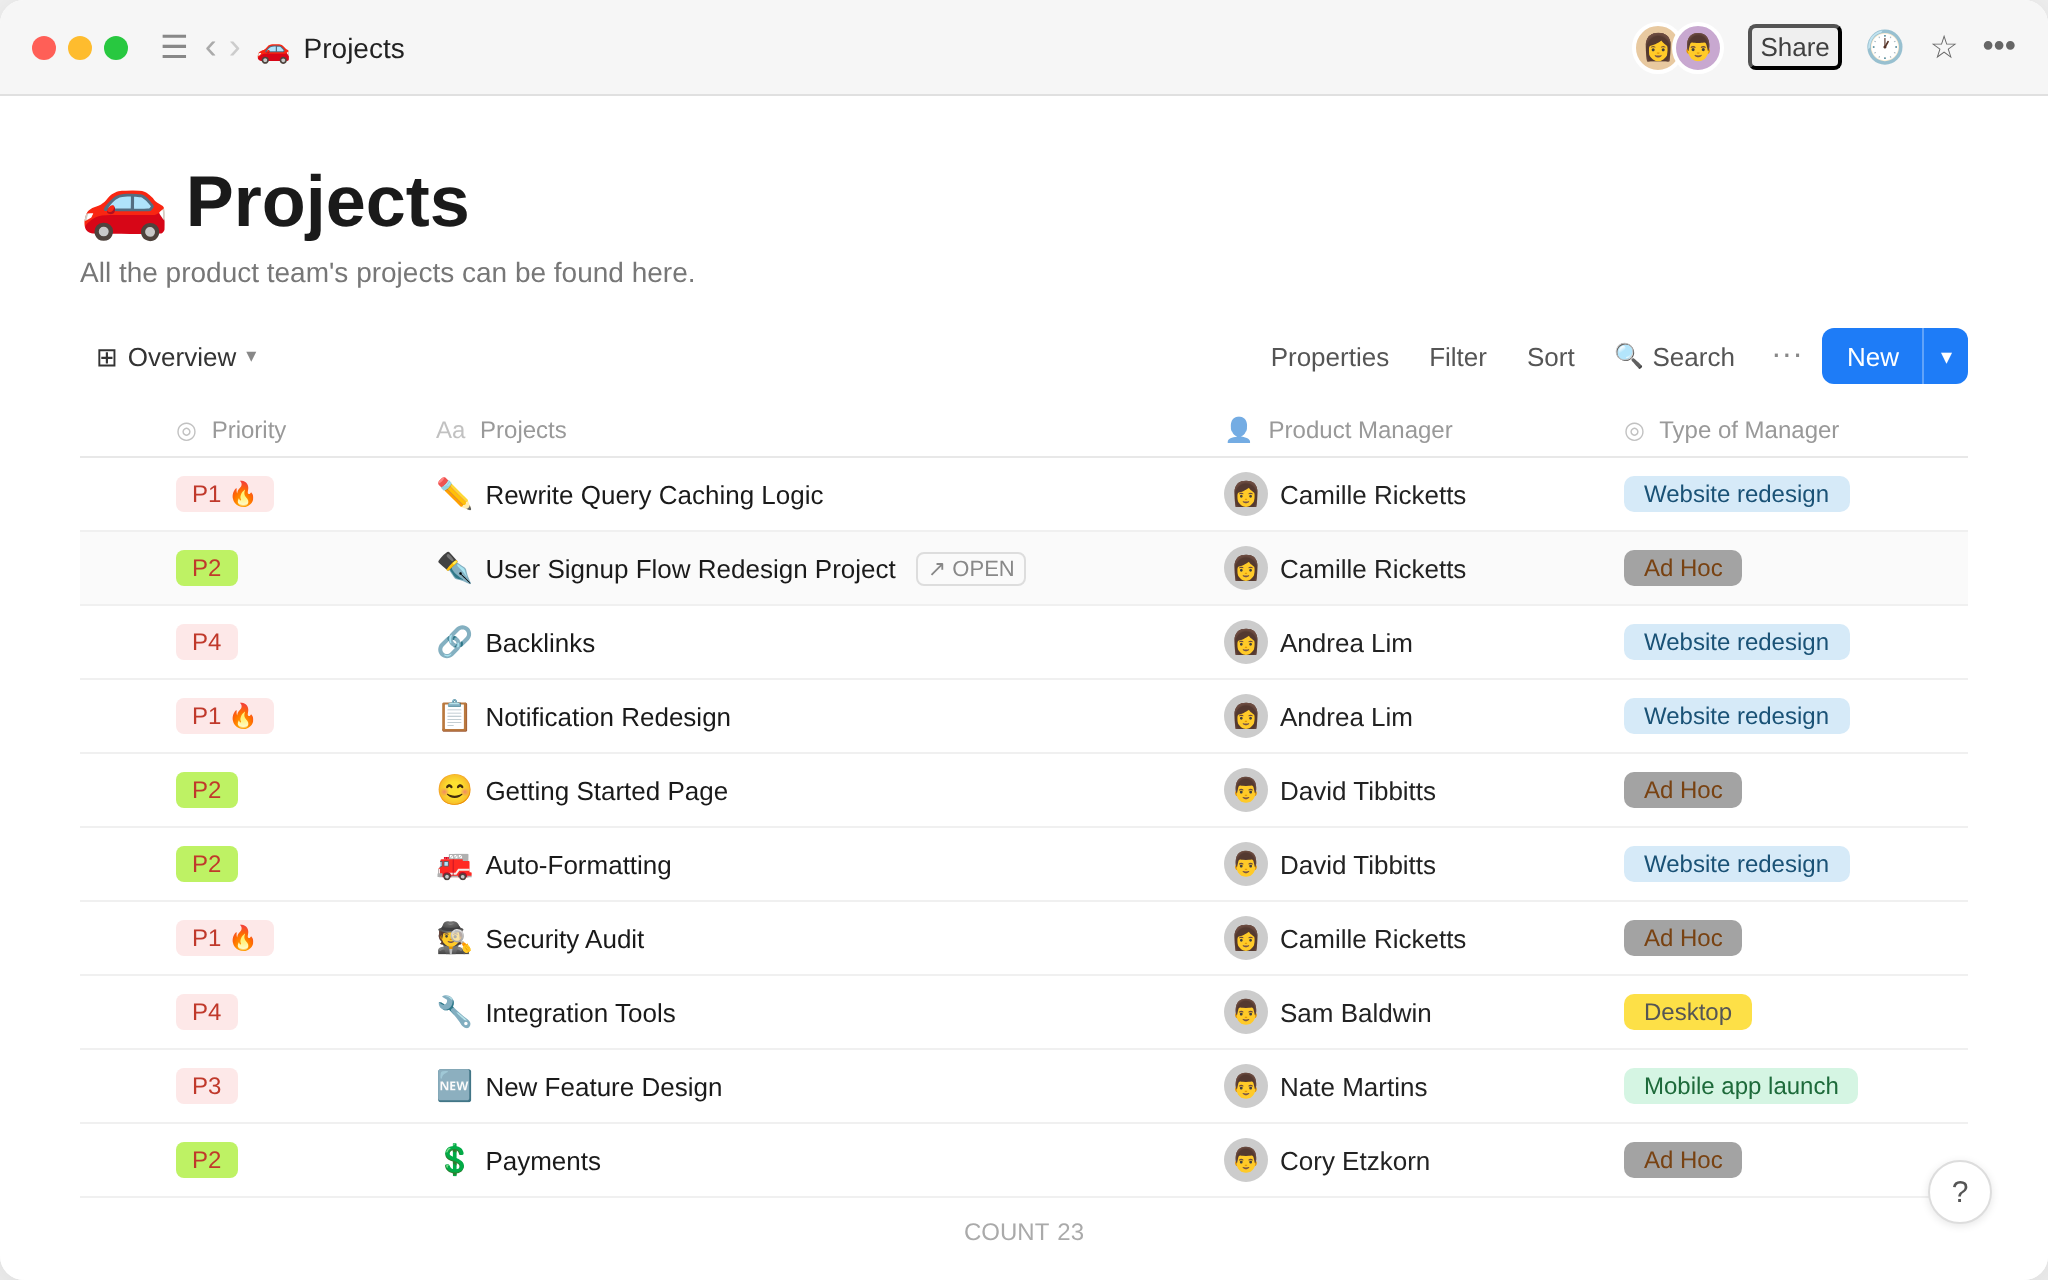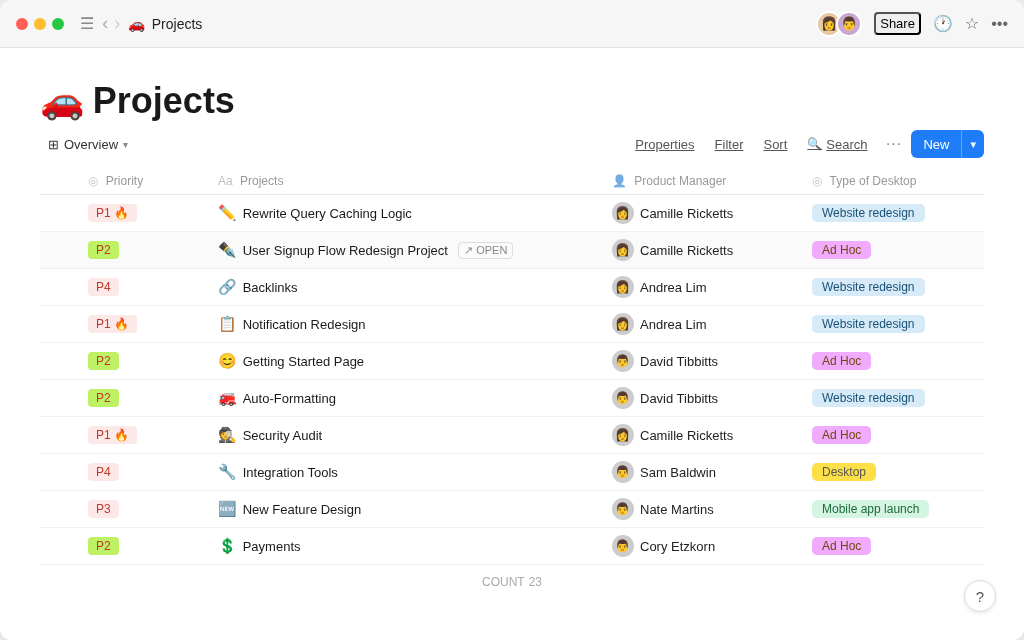--- a/index.html
+++ b/index.html
@@ -87,21 +87,21 @@
       margin-left: -6px;
       display: flex;
       align-items: center;
       justify-content: center;
       font-size: 13px;
       overflow: hidden;
     }
     .avatar:first-child { margin-left: 0; }
     .titlebar-btn {
       font-size: 13px;
-      color: #000000;
+      color: #404040;
       cursor: pointer;
       padding: 2px 4px;
       border-radius: 4px;
     }
     .titlebar-icon {
       font-size: 16px;
       color: #666;
       cursor: pointer;
     }
 
@@ -167,21 +167,20 @@
       font-size: 13px;
       color: #555;
       padding: 4px 8px;
       border-radius: 5px;
       cursor: pointer;
       border: none;
       background: none;
       display: flex;
       align-items: center;
       gap: 4px;
-      text-decoration: underline;
     }
     .toolbar-dots {
       font-size: 16px;
       color: #888;
       padding: 4px 6px;
       border-radius: 4px;
       cursor: pointer;
     }
     .new-btn {
       display: flex;
@@ -301,21 +300,21 @@
       flex-shrink: 0;
     }
     .type-badge {
       display: inline-block;
       padding: 2px 10px;
       border-radius: 5px;
       font-size: 12px;
       font-weight: 500;
     }
     .type-website { background: #d6eaf8; color: #1a5276; }
-    .type-adhoc { background: #f0abfc; color: #784212; }
+    .type-adhoc { background: #a3a3a3; color: #784212; }
     .type-desktop { background: #fde047; color: #555; }
     .type-mobile { background: #d5f5e3; color: #1d6a3a; }
 
     .row-actions {
       display: flex;
       align-items: center;
       gap: 4px;
       opacity: 0;
       transition: opacity 0.1s;
     }
@@ -403,20 +402,21 @@
     </div>
   </div>
 
   <div class="content">
 
     <div class="page-header">
       <div class="page-title">
         <span>🚗</span>
         <span>Projects</span>
       </div>
+      <div class="page-subtitle">All the product team's projects can be found here.</div>
     </div>
 
     <div class="toolbar">
       <div class="toolbar-left">
         <button class="overview-btn">
           <span style="font-size:13px;">⊞</span>
           <span>Overview</span>
           <span style="font-size:10px; color:#888;">▾</span>
         </button>
       </div>
@@ -450,21 +450,21 @@
             <th class="col-projects">
               <span class="col-icon">Aa</span>
               <span>Projects</span>
             </th>
             <th class="col-pm">
               <span class="col-icon">👤</span>
               <span>Product Manager</span>
             </th>
             <th class="col-type">
               <span class="col-icon">◎</span>
-              <span>Type of Desktop</span>
+              <span>Type of Manager</span>
             </th>
           </tr>
         </thead>
         <tbody id="table-body">
         <tr>
               <td class="row-left-cell">
                 <div class="row-actions">
     <span class="row-add-icon">+</span>
     <span class="row-drag-icon">⠿</span>
   </div>

